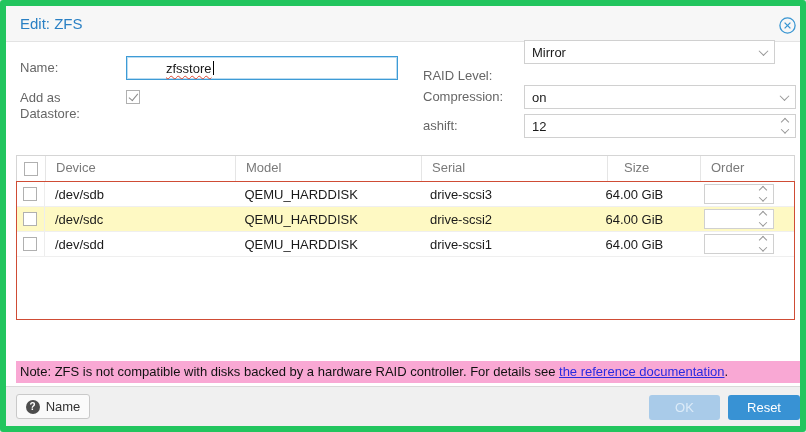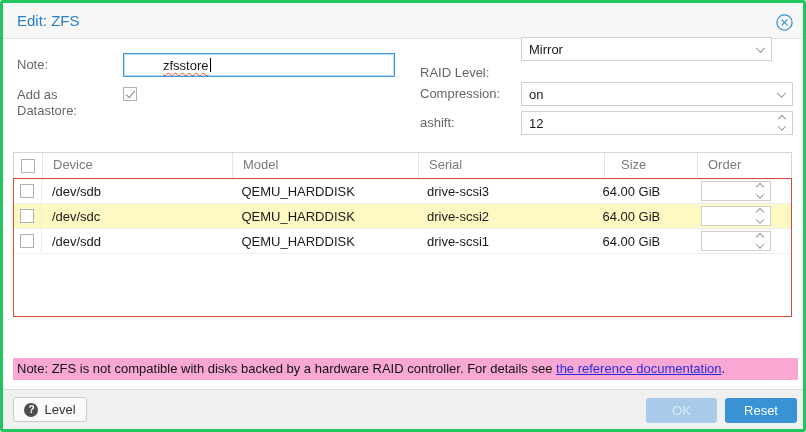--- a/index.html
+++ b/index.html
@@ -1,19 +1,19 @@
 <!DOCTYPE html>
 <html><head>
 <meta charset="utf-8">
 <style>
   * { margin:0; padding:0; box-sizing:border-box; }
   html,body { background:#e9e9e9; font-family:"Liberation Sans", sans-serif; }
   .window {
     position:relative; width:806px; height:432px; background:#fff;
-    border:3px solid #22c55e; border-radius:3px; overflow:hidden;
+    border:6px solid #22c55e; border-radius:3px; overflow:hidden;
   }
   
   .win-header {
     position:absolute; left:0; top:0; right:0; height:36px;
     background:#f7f7f7; border-bottom:1px solid #e3e3e3;
   }
   .win-title {
     position:absolute; left:14px; top:0; line-height:35px;
     font-size:15px; color:#2a80c4;
   }
@@ -94,21 +94,21 @@
 <div class="window">
 
   <div class="win-header">
     <div class="win-title">Edit: ZFS</div>
     <svg class="close-tool" viewBox="0 0 17 17">
       <circle cx="8.5" cy="8.5" r="7.6" fill="none" stroke="#3a96d2" stroke-width="1.3"></circle>
       <path d="M5.6 5.6 L11.4 11.4 M11.4 5.6 L5.6 11.4" stroke="#3a96d2" stroke-width="1.3" fill="none"></path>
     </svg>
   </div>
 
-  <div class="fld-label lbl-v" style="left:14px; top:50px;">Note:</div>
+  <div class="fld-label lbl-v" style="left:14px; top:50px;">Name:</div>
   <div class="textfield focused" style="left:120px; top:50px; width:272px;">
     <span class="misspelled">zfsstore</span>
       <span class="caret"></span>
   </div>
 
   <div class="fld-label" style="left:14px; top:84px; width:92px;">Add as Datastore:</div>
   <div class="checkbox" style="left:120px; top:84px;">
     <span class="checkmark"></span>
   </div>
 
@@ -208,19 +208,19 @@
       </div>
 
     </div>
   </div>
 
   <div class="note"><span>Note: ZFS is not compatible with disks backed by a hardware RAID controller. For details see </span><a>the reference documentation</a><span>.</span></div>
 
   <div class="footer">
     <div class="btn btn-help">
       <span class="help-glyph">?</span>
-      <span>Level</span>
+      <span>Name</span>
     </div>
     <div class="btn btn-ok">OK</div>
     <div class="btn btn-reset">Reset</div>
   </div>
 
 </div>
 
 </body></html>

